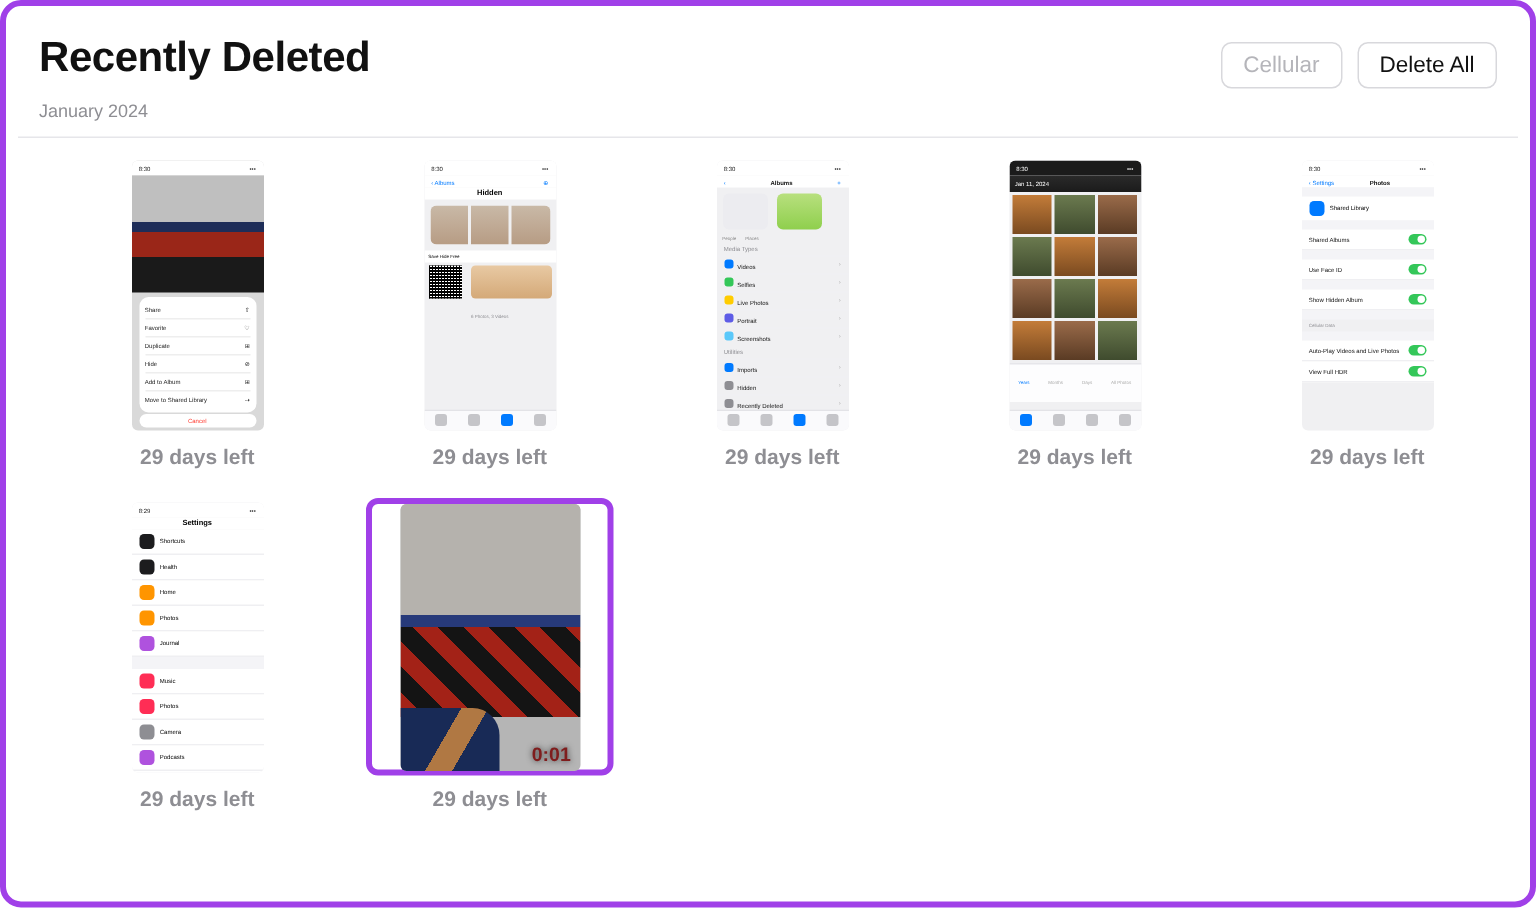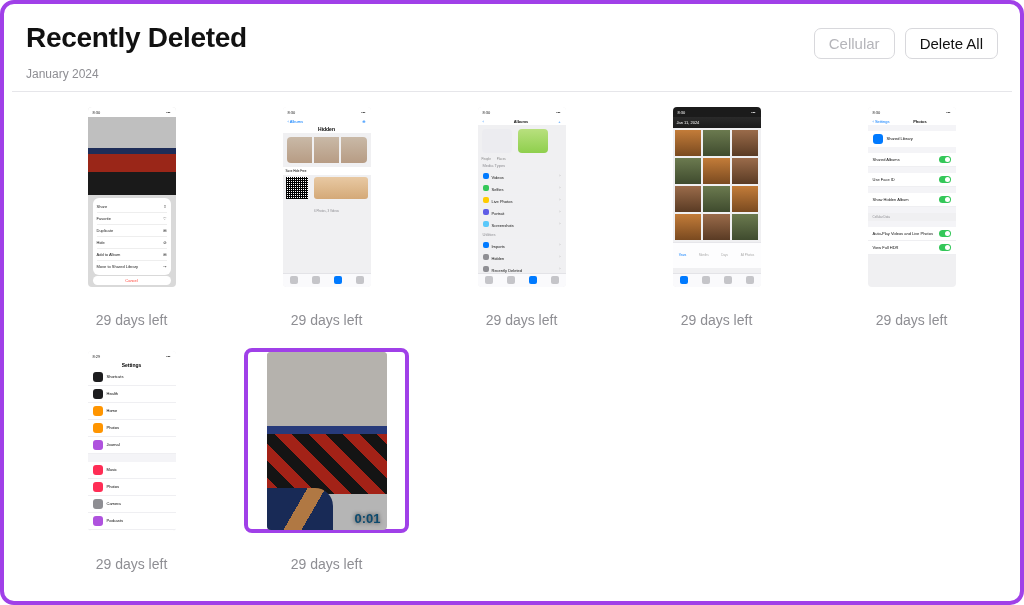--- a/index.html
+++ b/index.html
@@ -85,28 +85,28 @@
     background: #f0f0f2;
   }
   .item.selected .thumb {
     width: 120px;
     height: 178px;
     margin: 0;
   }
   .days-left {
     font-size: 14px;
     color: #8e8e93;
-    font-weight: 400;
-    margin-top: 23px;
+    font-weight: 700;
+    margin-top: 7px;
   }
   .video-duration {
     position: absolute;
     right: 6px;
     bottom: 4px;
-    color: #0c4a6e;
+    color: #7f1d1d;
     font-size: 13px;
     font-weight: 600;
     text-shadow: 0 0 4px rgba(0,0,0,.7);
   }
 
   
   .ph-statusbar {
     display:flex; justify-content:space-between;
     padding: 3px 5px 2px; font-size: 4px; color:#222; background:#fff;
   }

